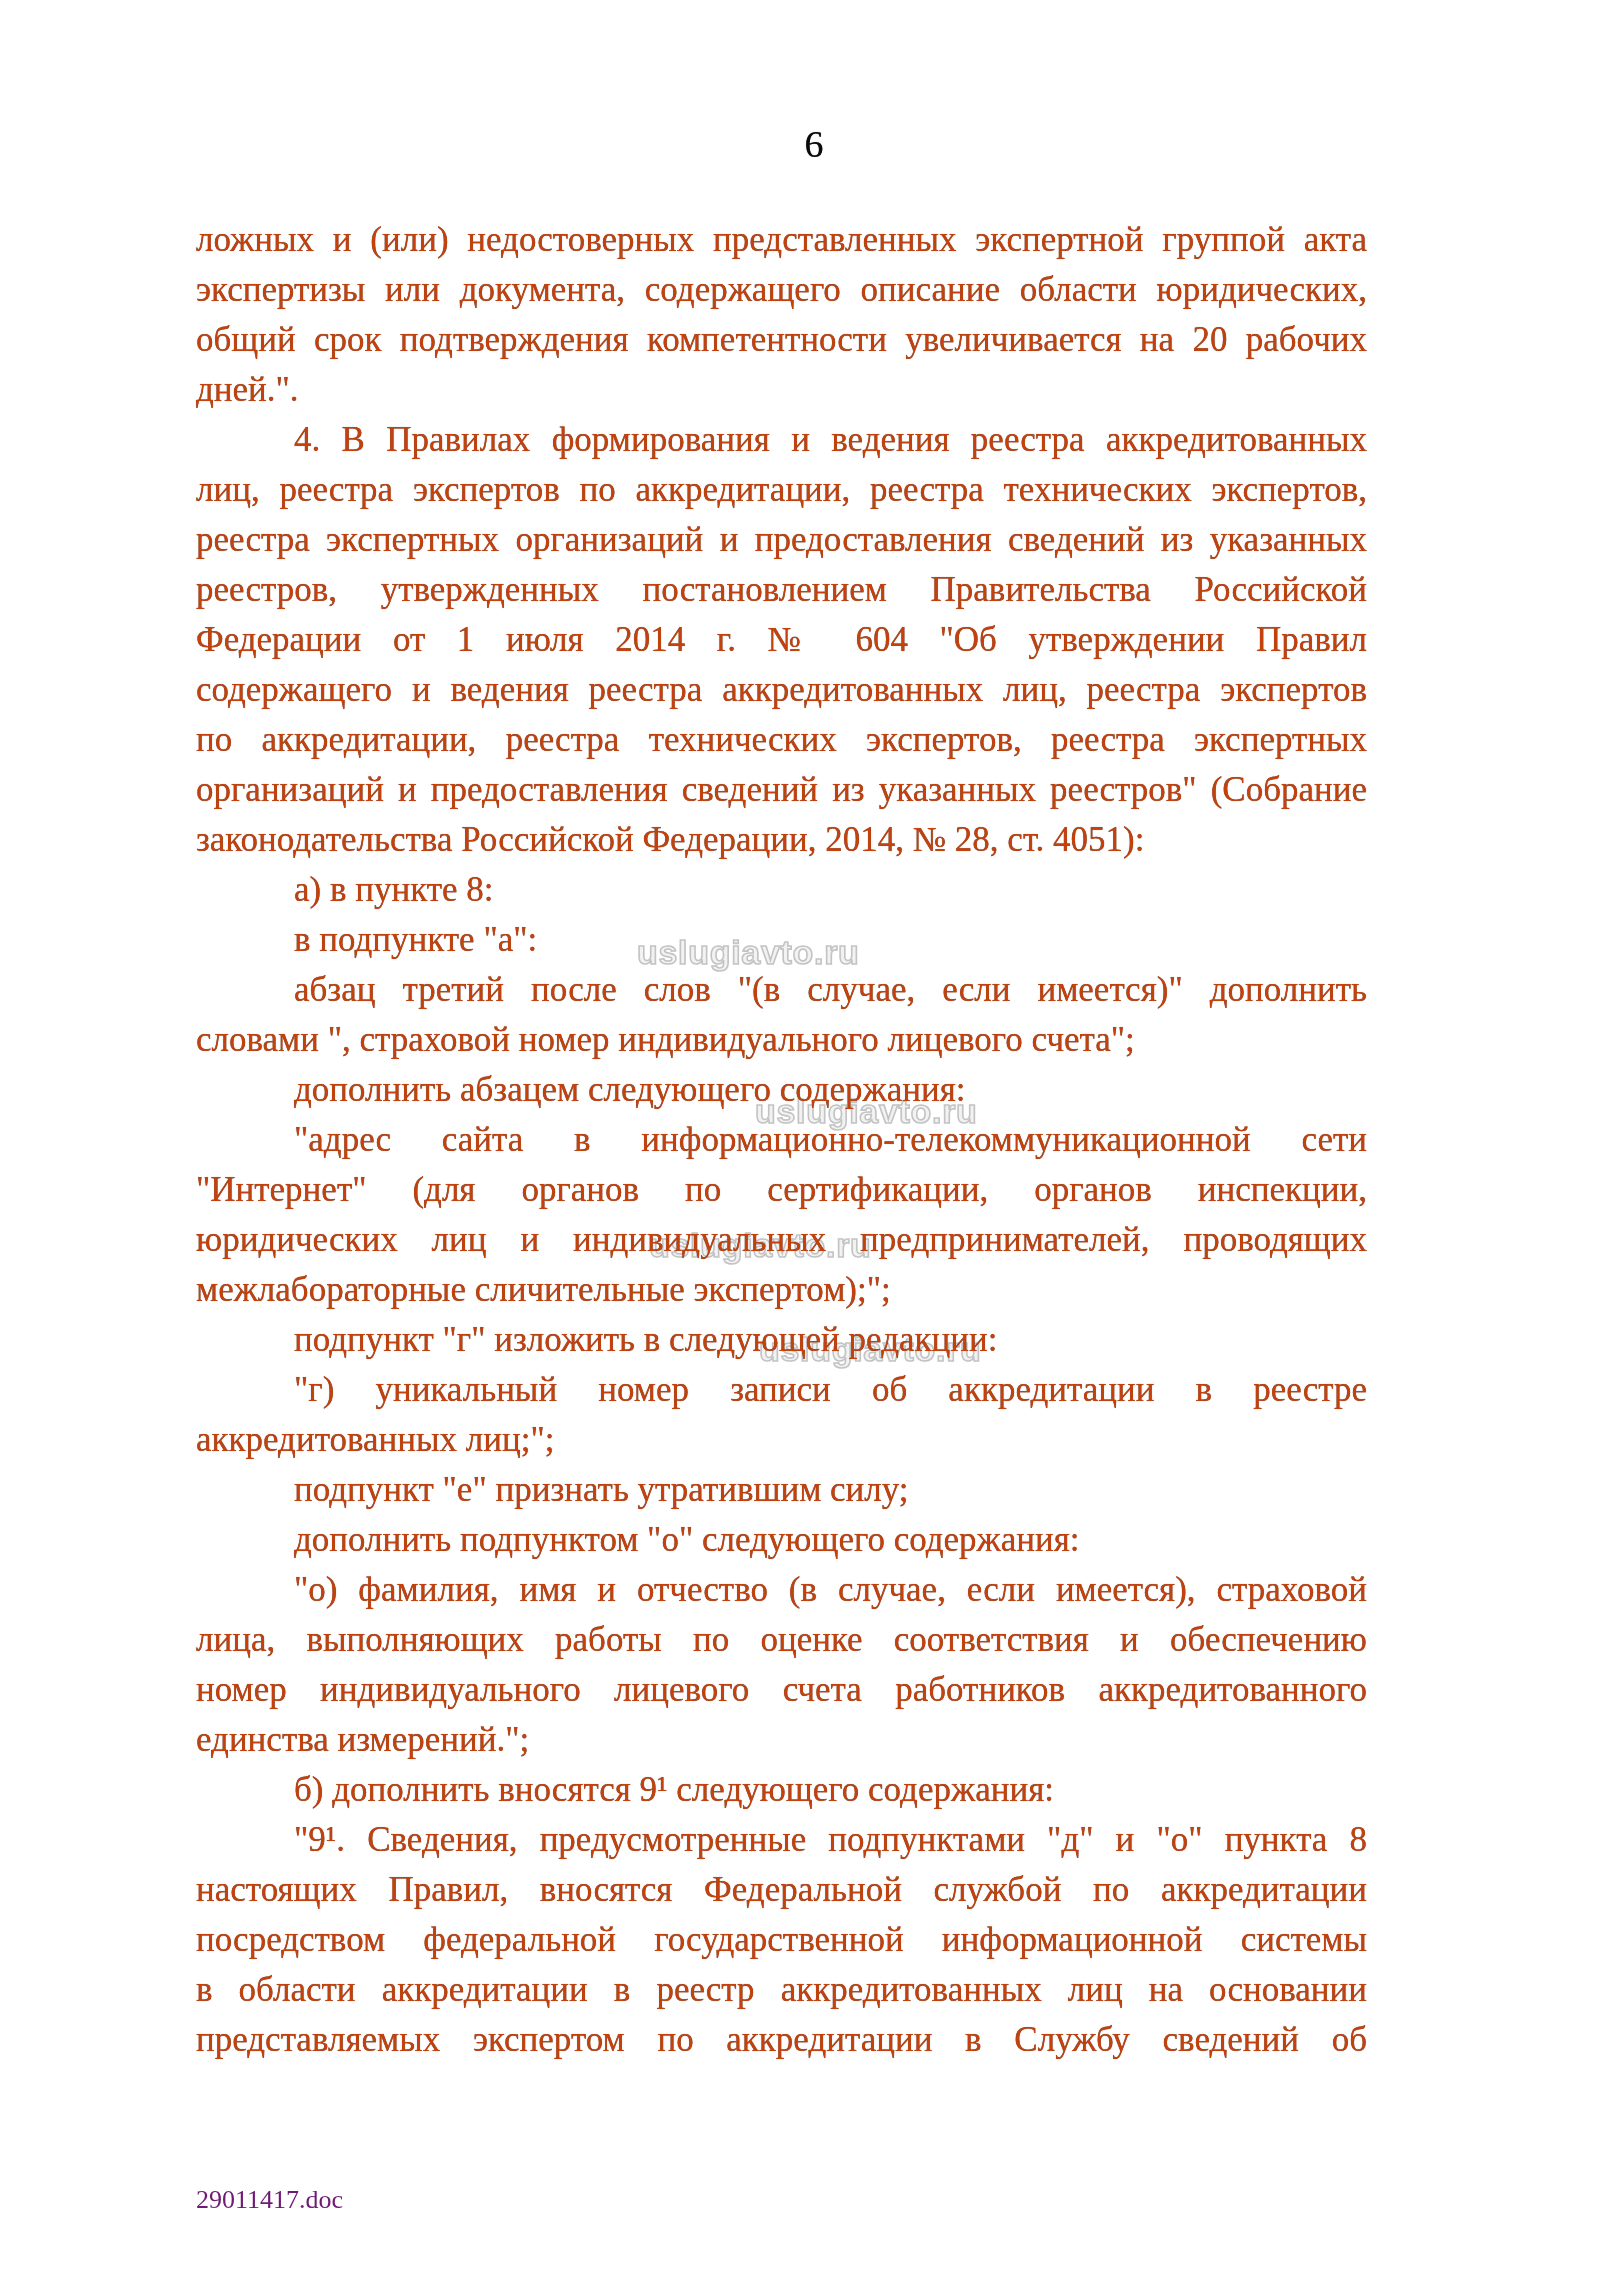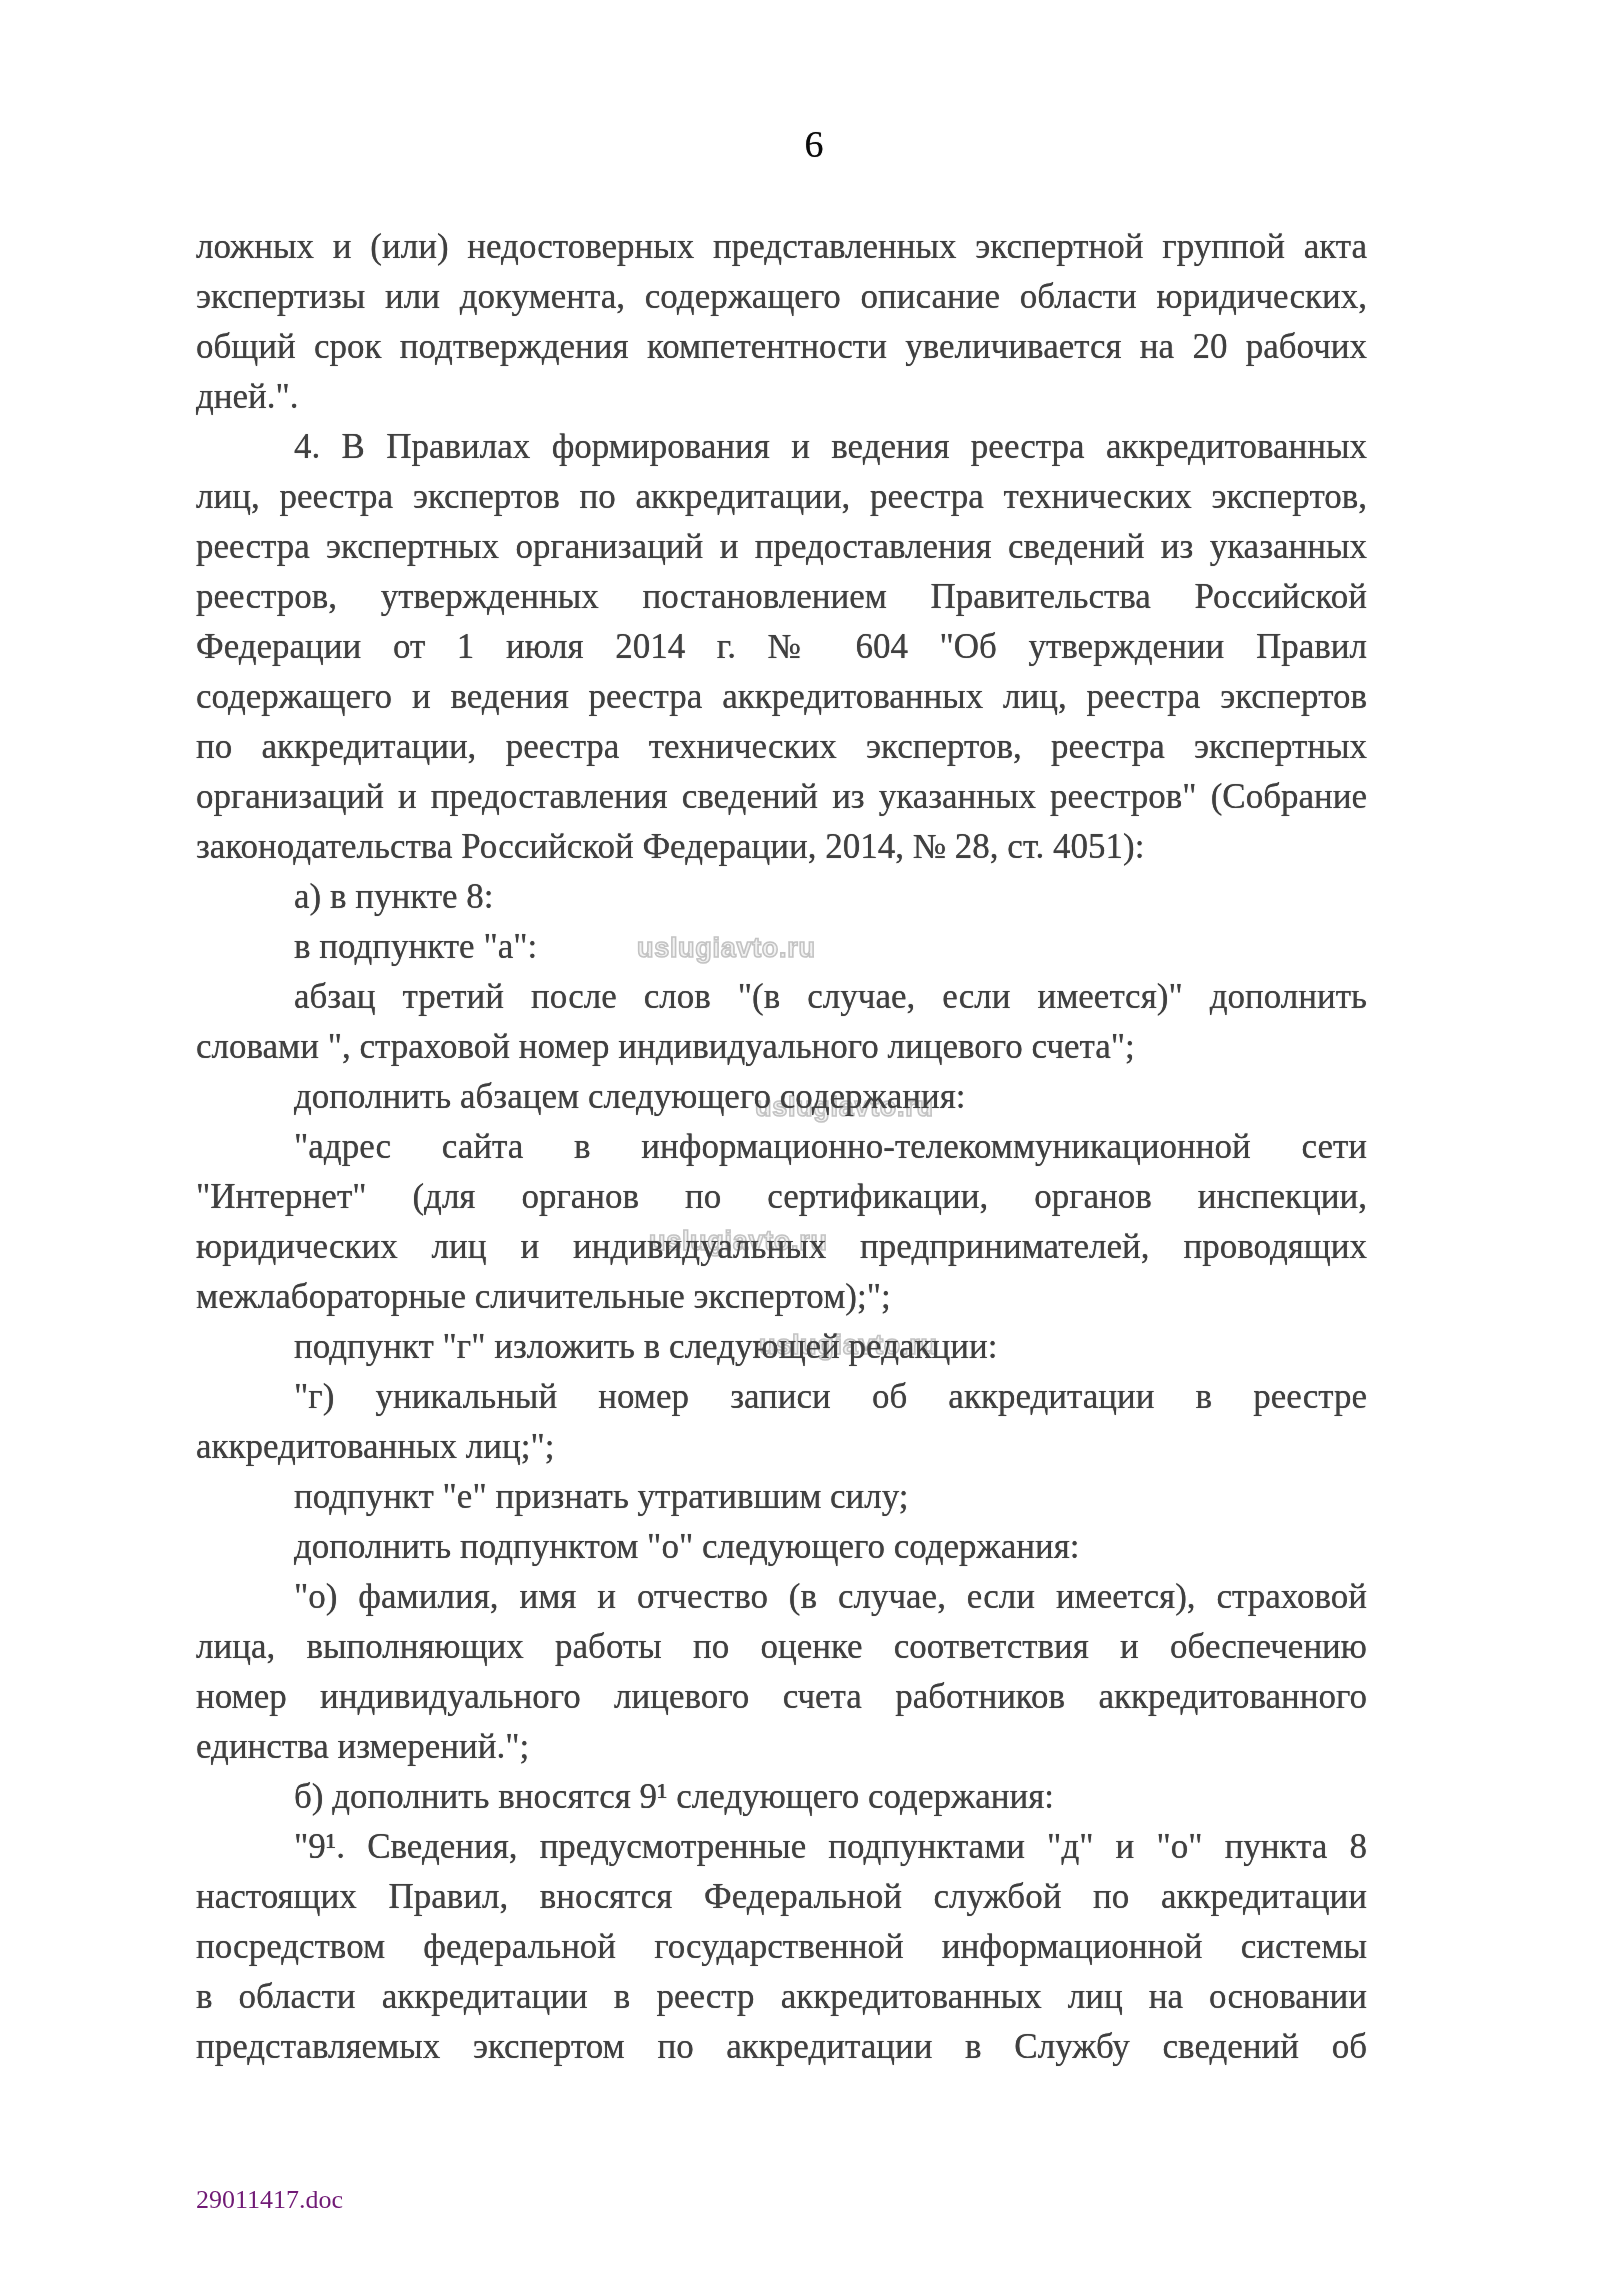--- a/index.html
+++ b/index.html
@@ -23,48 +23,48 @@
     width: 1236px;
     text-align: center;
     font-size: 38px;
     line-height: 50px;
     color: #0a0a0a;
     text-shadow: 0 0 0.7px rgba(0,0,0,0.65);
   }
 
   .text-block {
     position: absolute;
-    top: 222px;
+    top: 215px;
     left: 196px;
     width: 1171px;
     z-index: 1;
     font-size: 35px;
     line-height: 50px;
-    color: #404040;
+    color: #c2410c;
     text-shadow: 0 0 0.7px rgba(0,0,0,0.7);
   }
 
   .line {
     text-align: left;
     white-space: normal;
   }
   .line.stretch {
     text-align: justify;
     text-align-last: justify;
   }
   .line.indent {
     text-indent: 98px;
   }
 
   .watermark {
     position: absolute;
     z-index: 0;
     font-family: "Liberation Sans", "DejaVu Sans", sans-serif;
     font-weight: bold;
-    font-size: 27px;
+    font-size: 34px;
     letter-spacing: 0.7px;
     color: #f2f2f2;
     -webkit-text-stroke: 1.6px #c0c0c0;
     opacity: 0.95;
     white-space: nowrap;
   }
   .wm-1 { left: 637px;  top: 933px; }
   .wm-2 { left: 755px; top: 1092px; }
   .wm-3 { left: 649px;  top: 1226px; }
   .wm-4 { left: 759px; top: 1330px; }

